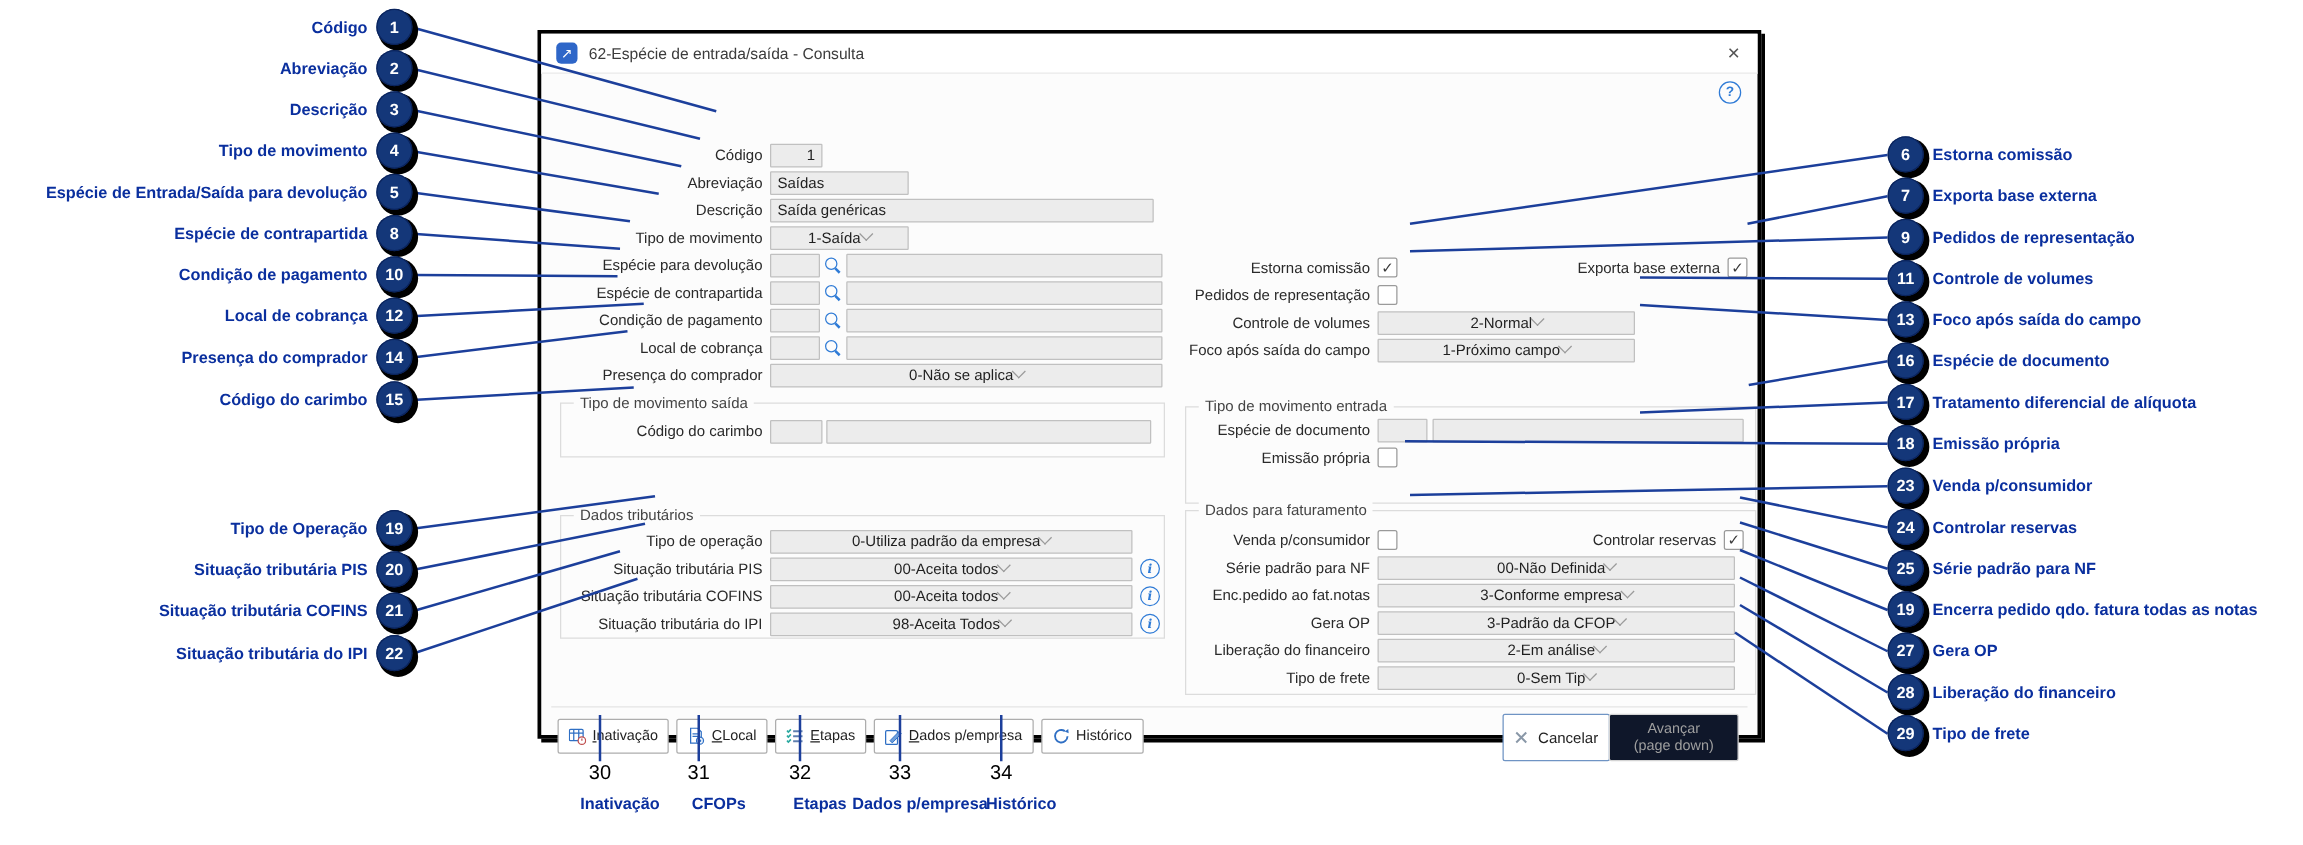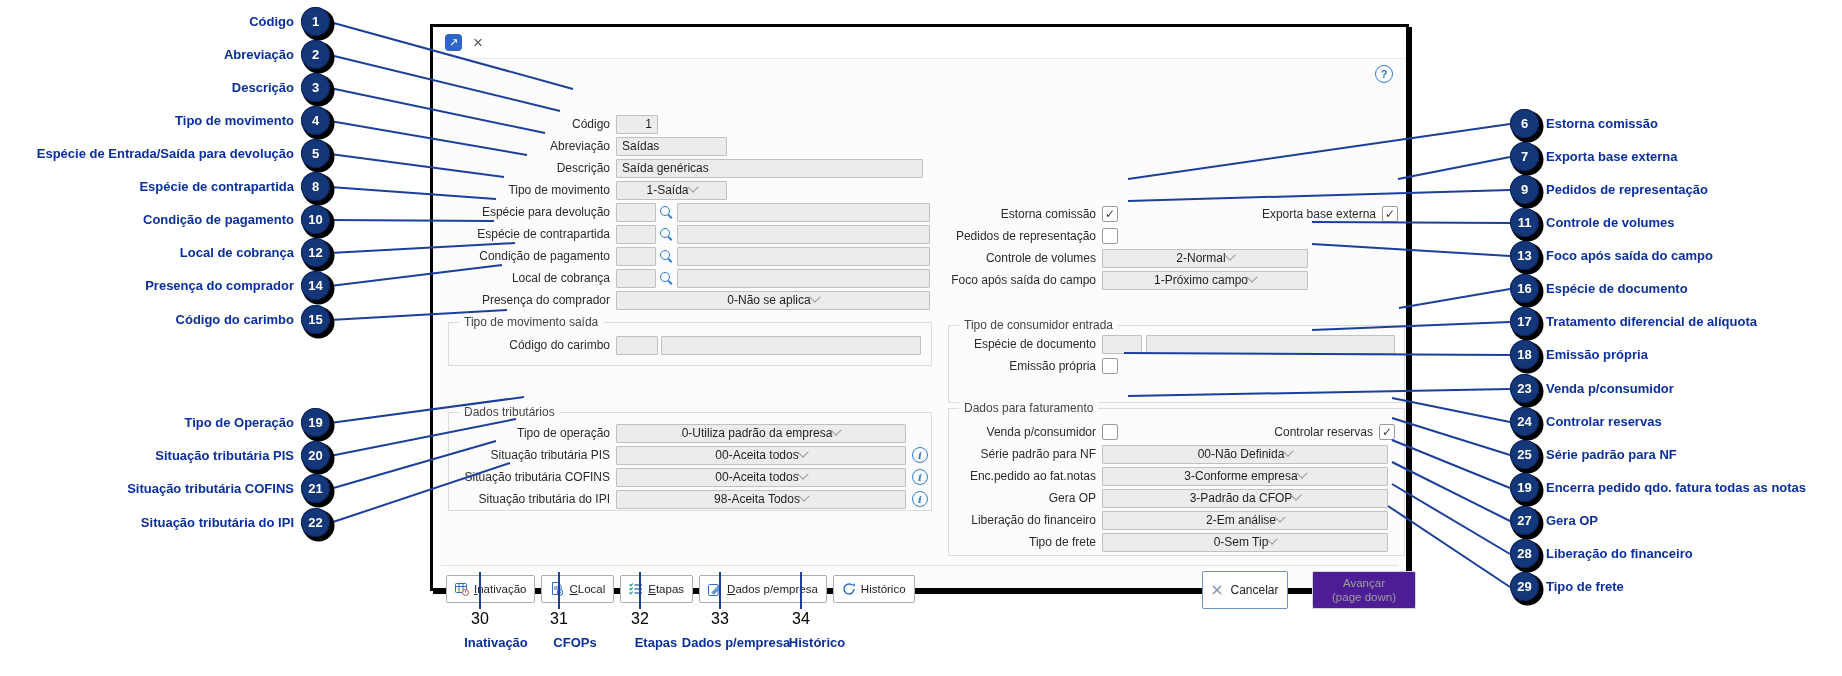--- a/index.html
+++ b/index.html
@@ -49,37 +49,38 @@
   .info{width:14px;height:14px;border:1.4px solid #2f7bd6;border-radius:50%;color:#2f7bd6;
         font-family:"DejaVu Serif",serif;font-style:italic;font-weight:bold;font-size:10px;
         display:flex;align-items:center;justify-content:center;margin-left:6px;flex:0 0 auto;}
   .sep{position:absolute;left:8px;right:8px;top:506px;border-top:1px solid #e3e3e3;}
   .btnrow{position:absolute;left:13px;top:516px;display:flex;gap:6px;}
   .abtn{height:26px;border:1px solid #adadad;background:#fff;border-radius:2px;display:flex;
         align-items:center;gap:5px;padding:0 8px;font-size:11.5px;color:#222;white-space:nowrap;}
   .abtn .key{text-decoration:underline;}
   .cancelbtn{position:absolute;left:769px;top:512px;width:84px;height:36px;border:1px solid #6f94c4;background:#fff;
         border-radius:2px;display:flex;align-items:center;justify-content:center;gap:7px;font-size:12px;color:#222;}
-  .nextbtn{position:absolute;left:879px;top:512px;width:102px;height:36px;background:#4c1d95;border:1px solid #d4d4d4;
+  .nextbtn{position:absolute;left:854px;top:512px;width:102px;height:36px;background:#0f172a;border:1px solid #d4d4d4;
         border-radius:2px;color:#9f9f9f;display:flex;flex-direction:column;align-items:center;justify-content:center;
         font-size:11.5px;line-height:1.25;}
   .grow{flex:1;}
   .mla{margin-left:auto;}
   .rl2{padding-right:6px;color:#2a2a2a;white-space:nowrap;}
 </style>
 </head>
 <body>
 
 <div id="canvas">
 
   <div id="dialog">
     <div class="titlebar">
       <span class="appicon">
           <span>↗</span>
         </span>
+      <span class="wtitle">62-Espécie de entrada/saída - Consulta</span>
       <span class="wclose">×</span>
     </div>
     <span class="help">?</span>
 
     <div class="content">
 
       <div class="lc">
         <div class="frow">
           <span class="flabel">Código</span>
           <div class="fld" style="width:30px;justify-content:flex-end">1</div>
@@ -203,21 +204,21 @@
         <div class="frow">
           <span class="rlabel">Foco após saída do campo</span>
           <div class="fld dd" style="width:194px">
             <span>1-Próximo campo</span>
               <span class="chev"></span>
           </div>
         </div>
       </div>
 
       <div class="grp" style="left:515px;top:266px;width:455px;height:76px">
-        <span class="legend">Tipo de consumidor entrada</span>
+        <span class="legend">Tipo de movimento entrada</span>
         <div style="padding-top:7px">
           <div class="frow">
             <span class="rlabel" style="width:147px">Espécie de documento</span>
             <div class="fld" style="width:28px"></div>
             <div class="fld grow" style="margin-left:4px;margin-right:9px"></div>
           </div>
           <div class="frow">
             <span class="rlabel" style="width:147px">Emissão própria</span>
             <span class="cb"></span>
           </div>

